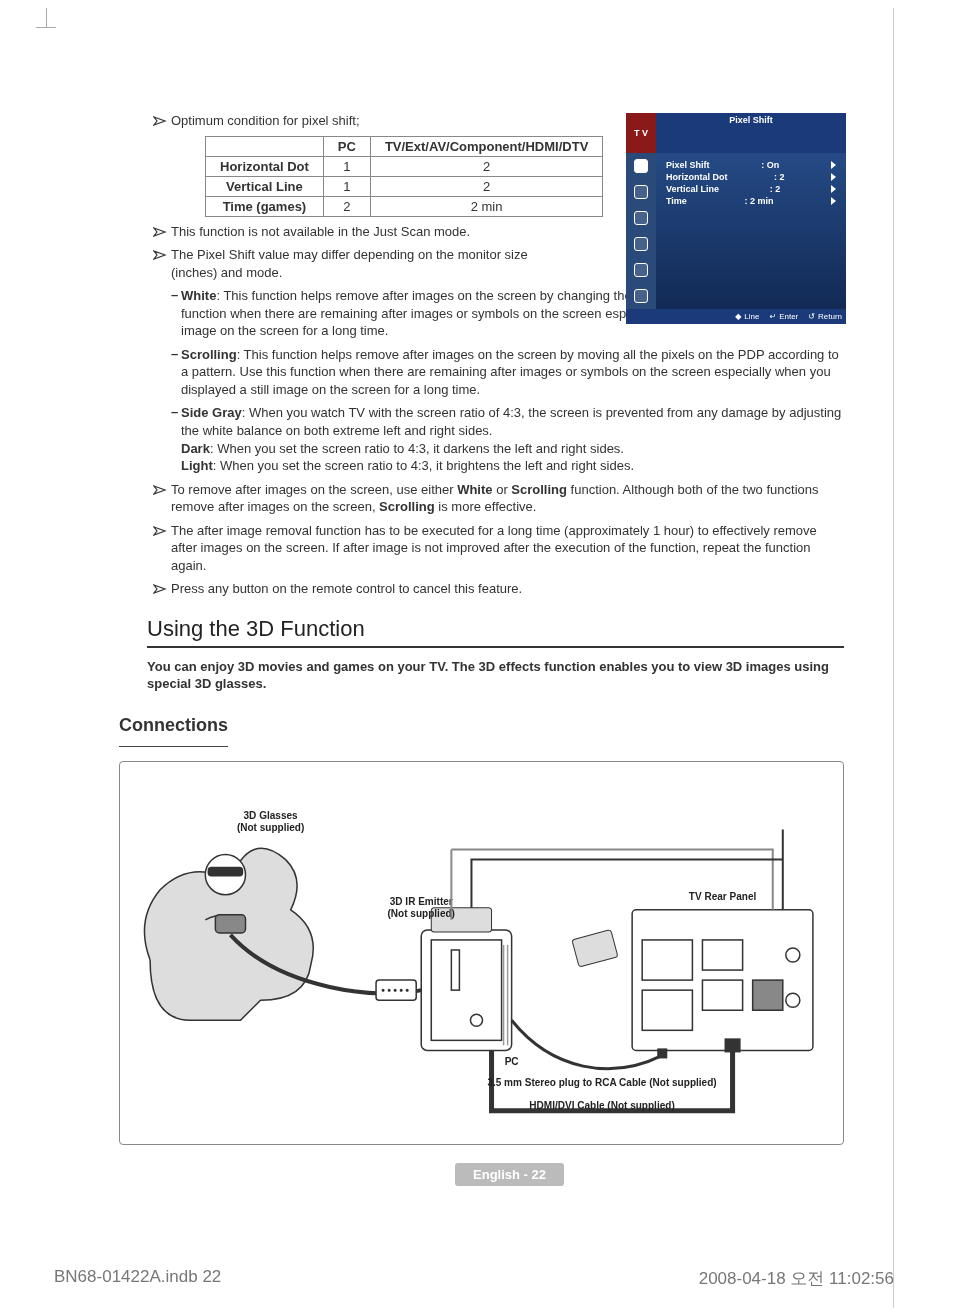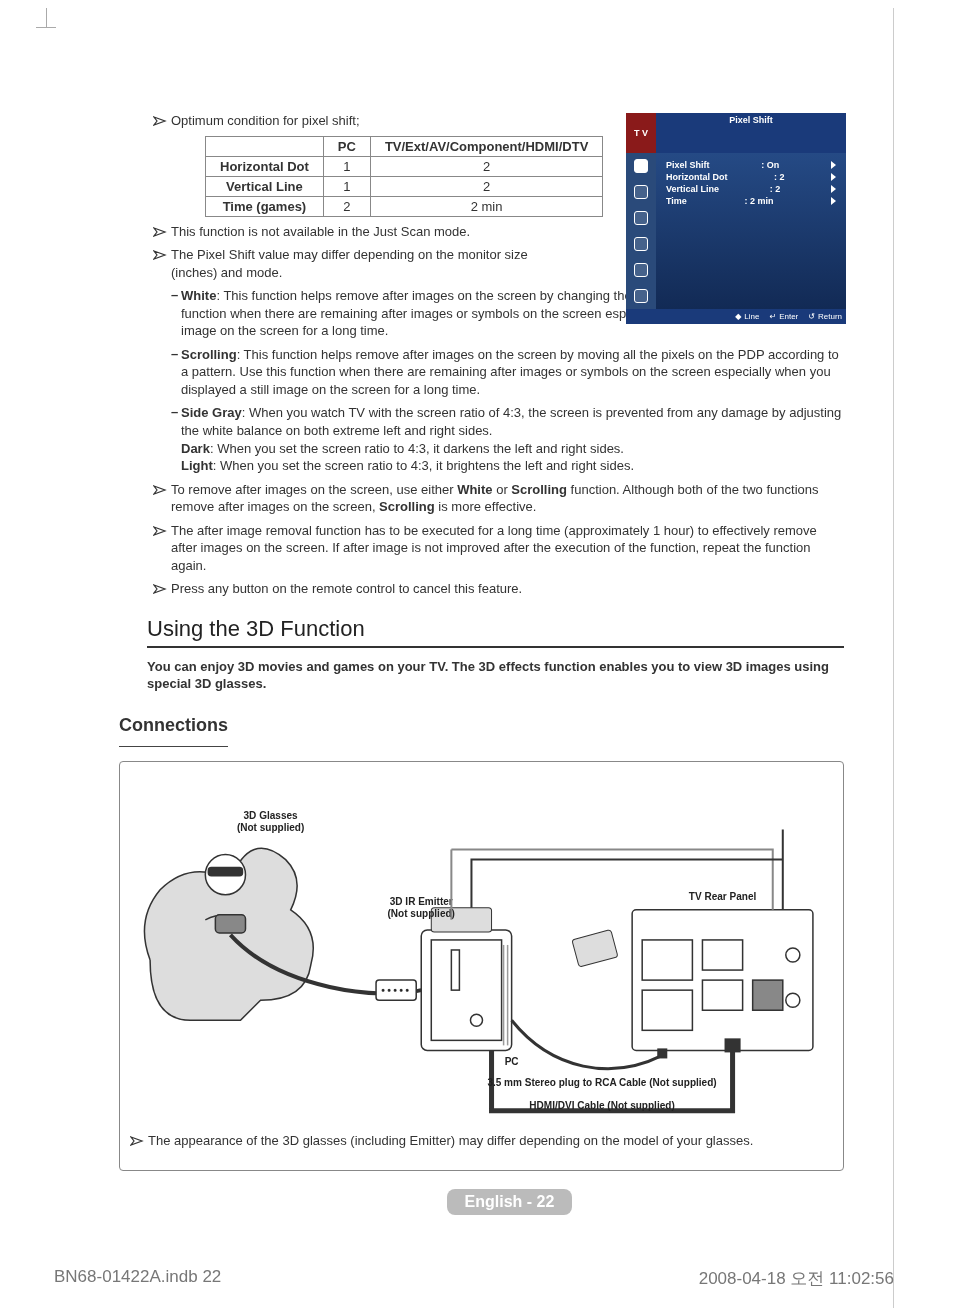--- a/index.html
+++ b/index.html
@@ -32,21 +32,21 @@
   .osd-row .tri { width:0;height:0;border-top:4px solid transparent;border-bottom:4px solid transparent;border-left:5px solid #fff; }
   .osd-foot { background:#1a3a7a; padding:3px 4px; display:flex; justify-content:flex-end; gap:10px; font-size:8px; }
   .osd-foot span { display:flex; align-items:center; gap:3px; }
   .osd-foot .glyph { display:inline-block; }
   h2.sec { font-family: Arial; font-size:22px; font-weight:normal; color:#222; border-bottom:2px solid #333; padding-bottom:4px; margin:18px 0 10px -28px; }
   .intro { font-weight:bold; line-height:1.35; margin-bottom:22px; margin-left:-28px;}
   .subhead { font-weight:bold; font-size:18px; border-bottom:1.5px solid #444; display:inline-block; padding-bottom:10px; margin-bottom:14px; margin-left:-56px;}
   .diagram-box { border:1px solid #888; margin:0 0 18px -56px; padding:18px 10px 14px 10px; border-radius:4px; }
   .diagram-area { height:350px; position:relative; }
   .pagefoot { text-align:center; margin-top:14px; }
-  .pagefoot .badge { display:inline-block; background:#bbb; color:#fff; font-weight:bold; font-size:16px; padding:4px 18px; border-radius:8px; }
+  .pagefoot .badge { display:inline-block; background:#bbb; color:#fff; font-weight:bold; font-size:13px; padding:4px 18px; border-radius:3px; }
   .printfoot { position:absolute; bottom:24px; left:54px; right:60px; display:flex; justify-content:space-between; font-size:17px; color:#777; font-family: Arial; }
   
   .dlabel { font-size:10px; font-weight:bold; fill:#222; }
 </style>
 </head>
 <body>
 
 <div class="crop-line-v"></div>
 <div class="crop-line-h"></div>
 <div class="crop-line-v2"></div>
@@ -270,28 +270,20 @@
         <rect x="525" y="258" width="10" height="10" fill="#333"></rect>
         <text class="dlabel" x="470" y="295" text-anchor="middle">3.5 mm Stereo plug to RCA Cable (Not supplied)</text>
 
         <path d="M340 118 L340 70 L650 70 L650 40 L650 120" fill="none" stroke="#333" stroke-width="2"></path>
 
         <g transform="translate(440,150) rotate(-15)">
           <rect width="40" height="28" rx="3" fill="#ddd" stroke="#333"></rect>
         </g>
       </svg>
     </div>
-    <div class="bullet-line" style="margin-left:0;">
-      <span class="arrow">
-          <svg width="16" height="12">
-            <path d="M1 2 L12 6 L1 10 L4 6 Z" fill="none" stroke="#333" stroke-width="1.2"></path>
-          </svg>
-        </span>
-      <span class="txt">The appearance of the 3D glasses (including Emitter) may differ depending on the model of your glasses.</span>
-    </div>
   </div>
 
   <div class="pagefoot">
     <span class="badge">English - 22</span>
   </div>
 
 </div>
 
 <div class="printfoot">
   <span>BN68-01422A.indb   22</span>

